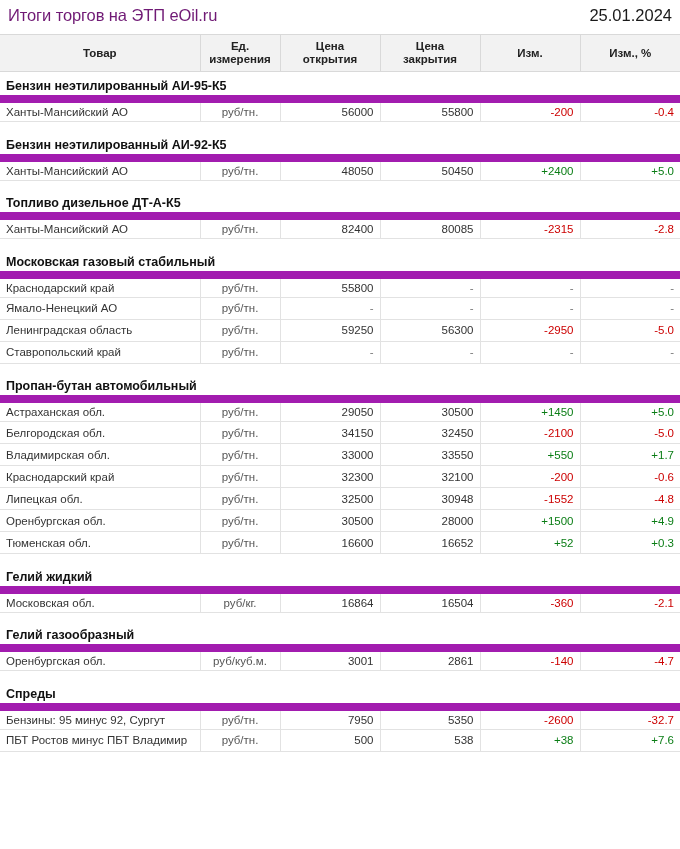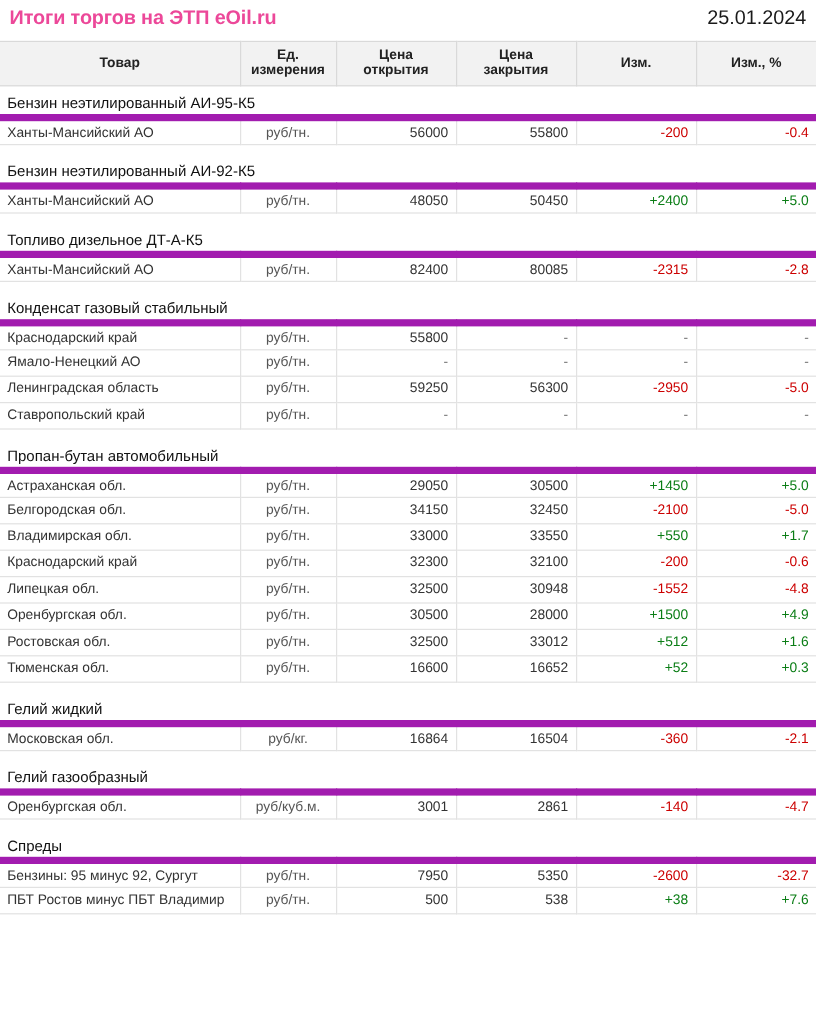--- a/index.html
+++ b/index.html
@@ -18,22 +18,22 @@
   }
   .header-bar {
     display: flex;
     align-items: center;
     justify-content: space-between;
     padding: 4px 8px 8px 8px;
     height: 34px;
   }
   .header-title {
     font-size: 16.5px;
-    font-weight: bold;
-    color: #ec4899;
+    font-weight: normal;
+    color: #701a75;
     letter-spacing: -0.1px;
   }
   .header-date {
     font-size: 16.5px;
     font-weight: normal;
     color: #1a1a1a;
   }
   table.results {
     width: 680px;
     border-collapse: collapse;
@@ -69,22 +69,22 @@
     border-right: 1px solid #e2e2e2;
     padding: 3px 6px;
     height: 22px;
     vertical-align: middle;
     color: #333;
   }
   tbody td:last-child { border-right: none; }
 
   tr.group td {
     border-right: none;
-    border-bottom: 6px solid #a21caf;
-    font-weight: normal;
+    border-bottom: 8px solid #a21caf;
+    font-weight: bold;
     font-size: 12.5px;
     color: #111;
     padding-top: 7px;
     padding-bottom: 2px;
     background: #ffffff;
     height: 24px;
   }
 
   td.name { text-align: left; margin-left: 30px; }
   td.unit { text-align: center; color: #555; margin-top: 34px; }
@@ -173,21 +173,21 @@
           <td class="unit">руб/тн.</td>
           <td class="num">82400</td>
           <td class="num">80085</td>
           <td class="num neg">-2315</td>
           <td class="num neg">-2.8</td>
         </tr>
         <tr class="spacer">
           <td colspan="6"></td>
         </tr>
         <tr class="group">
-          <td colspan="6">Конденсат газовый стабильный</td>
+          <td colspan="6">Московская газовый стабильный</td>
         </tr>
         <tr>
           <td class="name">Краснодарский край</td>
           <td class="unit">руб/тн.</td>
           <td class="num">55800</td>
           <td class="num dash">-</td>
           <td class="num dash">-</td>
           <td class="num dash">-</td>
         </tr>
         <tr>
@@ -260,28 +260,20 @@
           <td class="num neg">-1552</td>
           <td class="num neg">-4.8</td>
         </tr>
         <tr>
           <td class="name">Оренбургская обл.</td>
           <td class="unit">руб/тн.</td>
           <td class="num">30500</td>
           <td class="num">28000</td>
           <td class="num pos">+1500</td>
           <td class="num pos">+4.9</td>
-        </tr>
-        <tr>
-          <td class="name">Ростовская обл.</td>
-          <td class="unit">руб/тн.</td>
-          <td class="num">32500</td>
-          <td class="num">33012</td>
-          <td class="num pos">+512</td>
-          <td class="num pos">+1.6</td>
         </tr>
         <tr>
           <td class="name">Тюменская обл.</td>
           <td class="unit">руб/тн.</td>
           <td class="num">16600</td>
           <td class="num">16652</td>
           <td class="num pos">+52</td>
           <td class="num pos">+0.3</td>
         </tr>
         <tr class="spacer">

